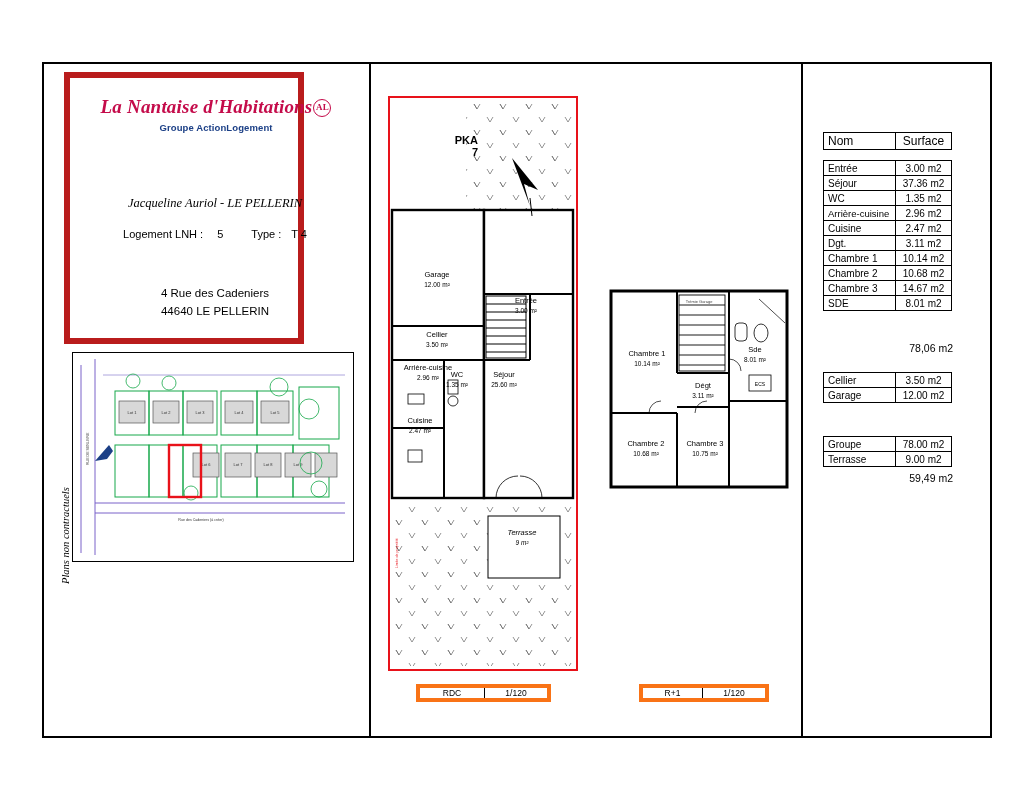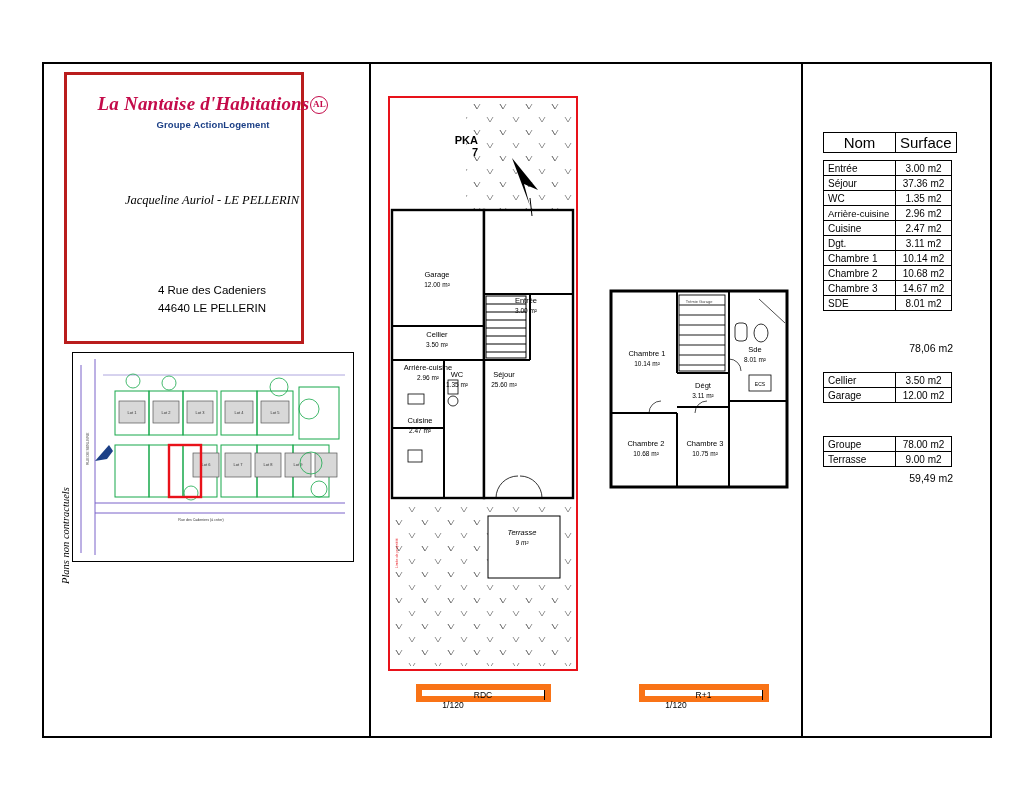--- a/index.html
+++ b/index.html
@@ -4,21 +4,21 @@
 <style>
   html,body{margin:0;padding:0;background:#ffffff;}
   body{width:1035px;height:800px;font-family:"Liberation Sans",sans-serif;color:#000;}
   #sheet{position:absolute;left:0;top:0;width:1035px;height:800px;background:#fff;}
   .frame{position:absolute;left:42px;top:62px;width:950px;height:676px;border:2px solid #000;box-sizing:border-box;background:#fff;}
   .vsep{position:absolute;left:325px;top:0;width:2px;height:672px;background:#000;}
   .vsep2{position:absolute;left:757px;top:0;width:2px;height:672px;background:#000;}
 
   
   .left{position:absolute;left:0;top:0;width:325px;height:672px;}
-  .titleblock{position:absolute;left:20px;top:8px;width:240px;height:272px;border:3px solid #b91c1c;box-sizing:border-box;}
+  .titleblock{position:absolute;left:20px;top:8px;width:240px;height:272px;border:6px solid #b91c1c;box-sizing:border-box;}
   .logo{position:absolute;left:8px;top:18px;width:276px;text-align:center;}
   .logo .l1{font-family:"Liberation Serif",serif;font-style:italic;font-weight:bold;font-size:19px;color:#c40b4a;letter-spacing:.2px;}
   .logo .lmark{display:inline-block;width:16px;height:16px;border:1.4px solid #c40b4a;border-radius:50%;font-size:9px;line-height:14px;text-align:center;color:#c40b4a;font-style:normal;font-weight:bold;vertical-align:3px;margin-left:1px;}
   .logo .l2{font-size:9.5px;font-weight:bold;color:#1b3f86;margin-top:4px;letter-spacing:.1px;}
   .logo .l2 .b{color:#1b3f86;}
   .planbox{position:absolute;left:45px;top:78px;width:200px;height:27px;border:1px solid #000;box-sizing:border-box;text-align:center;}
   .planbox span{font-size:15px;font-weight:bold;line-height:25px;letter-spacing:.3px;}
   .subtitle{position:absolute;left:0;top:118px;width:290px;text-align:center;font-family:"Liberation Serif",serif;font-style:italic;font-size:12.5px;}
   .lnhline{position:absolute;left:0;top:150px;width:290px;text-align:center;font-size:11px;}
   .lnhline .sp{display:inline-block;width:22px;}
@@ -33,52 +33,61 @@
   .rdc{position:absolute;left:344px;top:32px;width:190px;height:575px;border:2.6px solid #e8121a;box-sizing:border-box;background:#fff;}
   .rlabel{position:absolute;text-align:center;font-size:7px;line-height:10px;}
   .rname{font-size:7.5px;}
   .rarea{font-size:6.5px;}
   .pka{position:absolute;text-align:right;font-size:11px;font-weight:bold;}
 
   
   .r1{position:absolute;left:565px;top:225px;width:180px;height:200px;}
 
   
-  .scaletag{position:absolute;height:18px;border:6px solid #f97316;box-sizing:border-box;font-size:8.5px;display:flex;flex-direction:column;}
+  .scaletag{position:absolute;height:18px;border:4px solid #f97316;box-sizing:border-box;font-size:8.5px;display:flex;}
   .scaletag .a{flex:1;display:flex;align-items:center;justify-content:center;border-right:1px solid #000;}
   .scaletag .b{width:62px;display:flex;align-items:center;justify-content:center;}
 
   
   .right{position:absolute;left:759px;top:0;width:189px;height:672px;}
   table.tb{position:absolute;border-collapse:collapse;font-size:10px;}
   table.tb td{border:1px solid #000;padding:1px 4px;height:15px;box-sizing:border-box;}
   td.nm{width:72px;}
   td.sf{width:56px;text-align:center;}
   .tot{position:absolute;font-size:10.5px;width:130px;text-align:right;}
-  .hdr td{font-size:15px;text-align:center;}
+  .hdr td{font-size:12px;}
 </style>
 </head>
 <body>
 
 <div id="sheet">
   <div class="frame">
     <div class="vsep"></div>
     <div class="vsep2"></div>
 
     <div class="left">
 
       <div class="titleblock">
         <div class="logo">
           <div class="l1"><span>La Nantaise d'Habitations</span><span class="lmark">AL</span></div>
           <div class="l2"><span>Groupe Action</span><span class="b">Logement</span></div>
         </div>
 
 
         <div class="subtitle">Jacqueline Auriol - LE PELLERIN</div>
 
+        <div class="lnhline">
+          <span>Logement LNH :</span>
+          <span style="display:inline-block;width:8px;"></span>
+          <span>5</span>
+          <span class="sp"></span>
+          <span>Type :</span>
+          <span style="display:inline-block;width:4px;"></span>
+          <span>T 4</span>
+        </div>
 
         <div class="adr1">4 Rue des Cadeniers</div>
         <div class="adr2">44640 LE PELLERIN</div>
       </div>
 
       <div class="sitebox">
         <svg width="280" height="208" viewBox="0 0 280 208">
 
           <path d="M8 12 L8 200" stroke="#7a63c9" stroke-width="1" fill="none"></path>
           <path d="M22 6 L22 202" stroke="#7a63c9" stroke-width="1" fill="none"></path>

